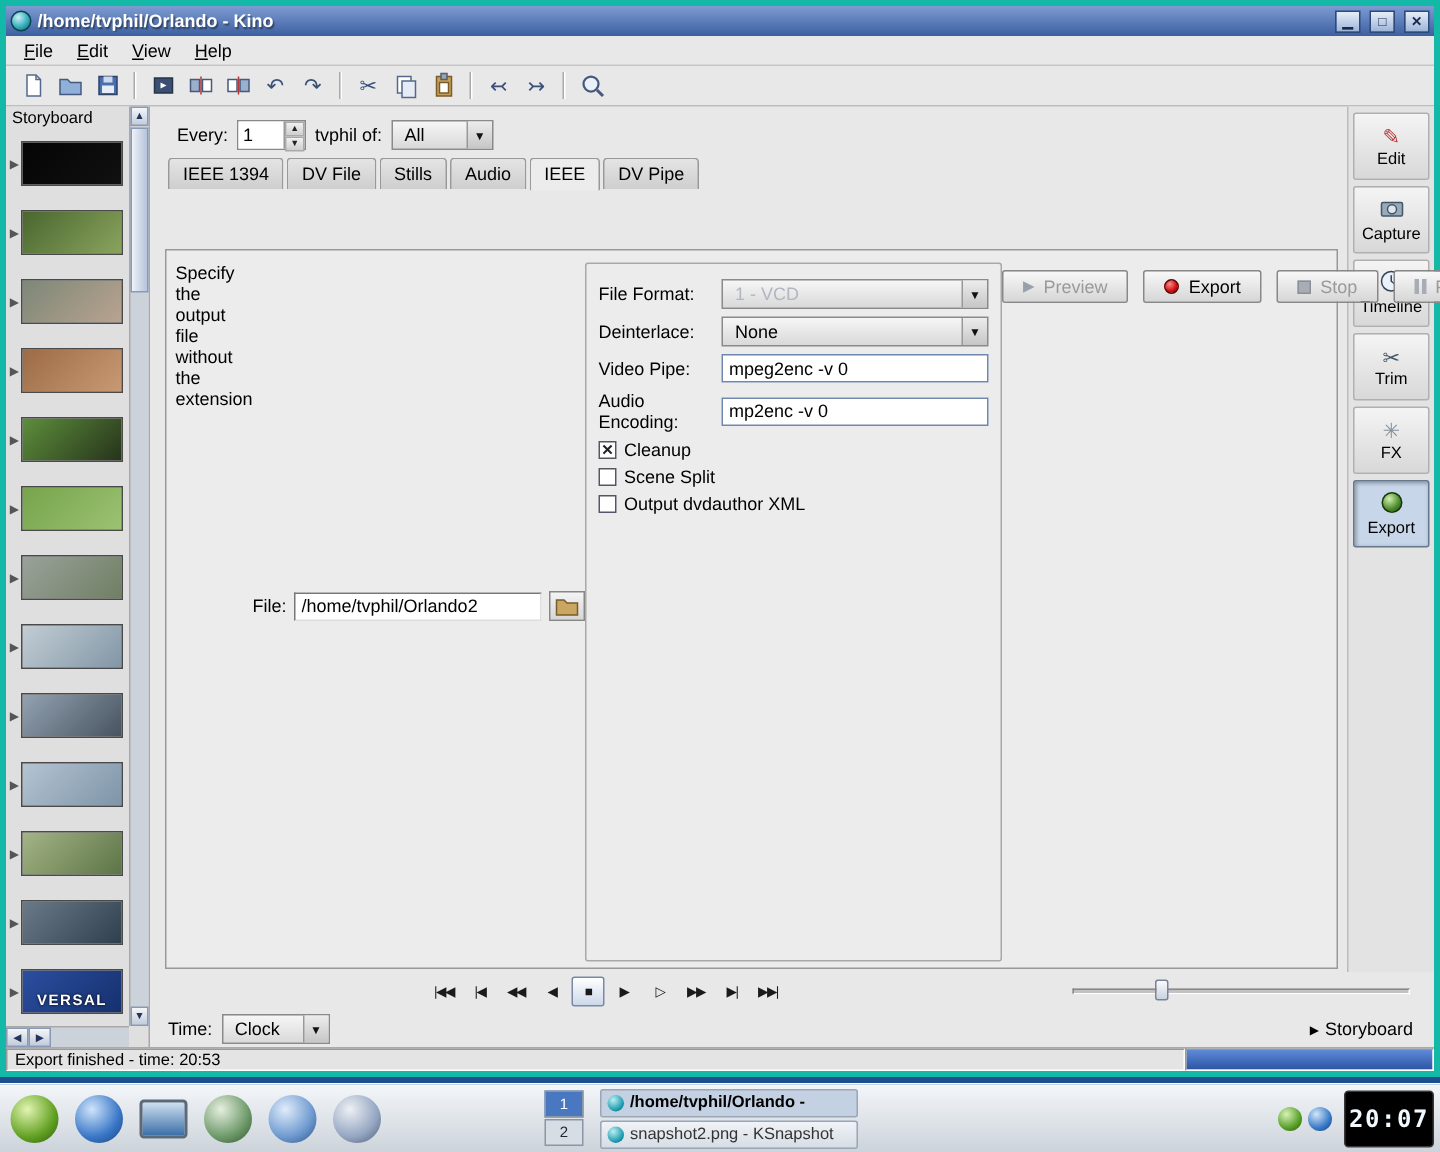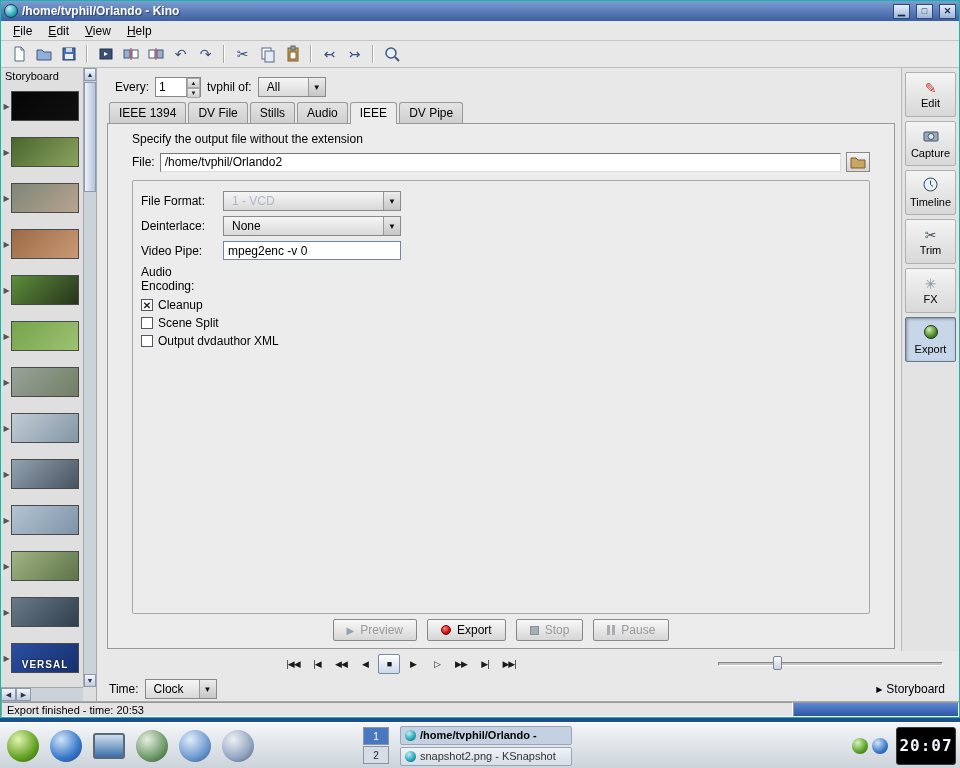--- a/index.html
+++ b/index.html
@@ -1,21 +1,21 @@
 <!DOCTYPE html>
 <html><head>
 <meta charset="utf-8">
 <style>
   * { margin:0; padding:0; box-sizing:border-box; }
   html,body { width:960px; height:768px; overflow:hidden; }
   body { font-family:"Liberation Sans", sans-serif; font-size:12px; color:#000; background:#1c4f8f; }
   .screen { position:relative; width:960px; height:768px; }
 
   
-  .window { position:absolute; left:0; top:0; width:960px; height:718px; background:#e8e8e8; border:1px solid #14b8a6; display:flex; flex-direction:column; }
+  .window { position:absolute; left:0; top:0; width:960px; height:718px; background:#e8e8e8; border:4px solid #14b8a6; display:flex; flex-direction:column; }
   .titlebar { height:20px; background:linear-gradient(#7d9cd2,#3c5fa0); display:flex; align-items:center; padding:0 3px; gap:4px; flex:none; }
   .title-icon { width:14px; height:14px; border-radius:50%; background:radial-gradient(circle at 35% 30%, #c8f2f4, #2da8b8 60%, #135a66); border:1px solid #0d4450; }
   .title-text { flex:1; color:#fff; font-weight:bold; font-size:12px; text-shadow:1px 1px 1px rgba(0,0,0,.45); white-space:nowrap; overflow:hidden; }
   .tb-btn { width:17px; height:15px; background:linear-gradient(#e6edf8,#9db4d8); border:1px solid #2c4a7c; color:#16294e; font-size:9px; line-height:13px; text-align:center; font-weight:bold; margin-left:2px; }
 
   .menubar { height:20px; background:#e8e8e8; border-bottom:1px solid #c6c6c6; display:flex; align-items:center; padding:0 4px; flex:none; }
   .menu-item { display:inline-block; padding:2px 8px; font-size:12px; }
   .menu-item::first-letter { text-decoration:underline; }
 
   .toolbar { height:27px; background:#e8e8e8; border-bottom:1px solid #bdbdbd; display:flex; align-items:center; padding:0 6px; gap:2px; flex:none; }
@@ -52,21 +52,21 @@
   .spin-arrows span { flex:1; font-size:6px; line-height:8px; text-align:center; background:linear-gradient(#f0f0f0,#cfcfcf); border:1px solid #aaa; color:#222; }
   .combo { display:inline-flex; align-items:center; height:20px; background:linear-gradient(#f6f6f6,#d9d9d9); border:1px solid #8a8a8a; }
   .combo .val { flex:1; padding:0 8px; font-size:12px; white-space:nowrap; }
   .combo .arrow { width:17px; height:100%; border-left:1px solid #999; background:linear-gradient(#ececec,#c6c6c6); display:flex; align-items:center; justify-content:center; font-size:8px; color:#111; }
   .combo.disabled .val { color:#b2b6c2; }
 
   .tabs { display:flex; padding-left:2px; flex:none; position:relative; z-index:2; }
   .tab { padding:3px 9px 3px; border:1px solid #999; border-bottom:none; background:linear-gradient(#e4e4e4,#cecece); margin-right:2px; border-radius:3px 3px 0 0; font-size:12px; }
   .tab.active { background:#ececec; padding-bottom:4px; margin-bottom:-1px; }
 
-  .tab-body { flex:1; border:1px solid #999; background:#ececec; padding:8px 24px 4px; display:flex; flex-direction:column; min-height:0; position:relative; z-index:1; }
+  .tab-body { flex:1; border:1px solid #999; background:#ececec; padding:8px 6px 4px; display:flex; flex-direction:row; min-height:0; position:relative; z-index:1;margin-top:40px; }
   .instruction { font-size:12px; margin-bottom:6px; }
   .file-row { display:flex; align-items:center; gap:5px; margin-bottom:8px; }
   .file-row .flabel { flex:none; }
   .text-input { height:19px; border:1px solid #7a7a7a; border-color:#777 #ddd #ddd #777; background:#fff; font-size:12px; padding:0 4px; font-family:"Liberation Sans",sans-serif; outline:none; }
   .file-row .text-input { flex:1; }
   .browse-btn { width:24px; height:20px; background:linear-gradient(#f4f4f4,#d6d6d6); border:1px solid #888; display:flex; align-items:center; justify-content:center; }
 
   .inner-frame { flex:1; border:1px solid #a8a8a8; border-radius:2px; padding:10px 8px; background:#ececec; min-height:0; }
   .field-row { display:flex; align-items:center; margin-bottom:5px; }
   .field-label { width:82px; font-size:12px; flex:none; }
@@ -388,20 +388,21 @@
                     <span class="val">None</span>
                     <span class="arrow">▼</span>
                   </span>
                 </div>
                 <div class="field-row">
                   <span class="field-label">Video Pipe:</span>
                   <input class="text-input pipe-input" value="mpeg2enc -v 0" style="">
                 </div>
                 <div class="field-row">
                   <span class="field-label">Audio Encoding:</span>
+                  <input class="text-input pipe-input" value="mp2enc -v 0" style="">
                 </div>
 
                 <div>
 
                     <label class="checkbox checked">
                       <span class="box"></span>
                       <span>Cleanup</span>
                     </label>
 
                     <label class="checkbox">

